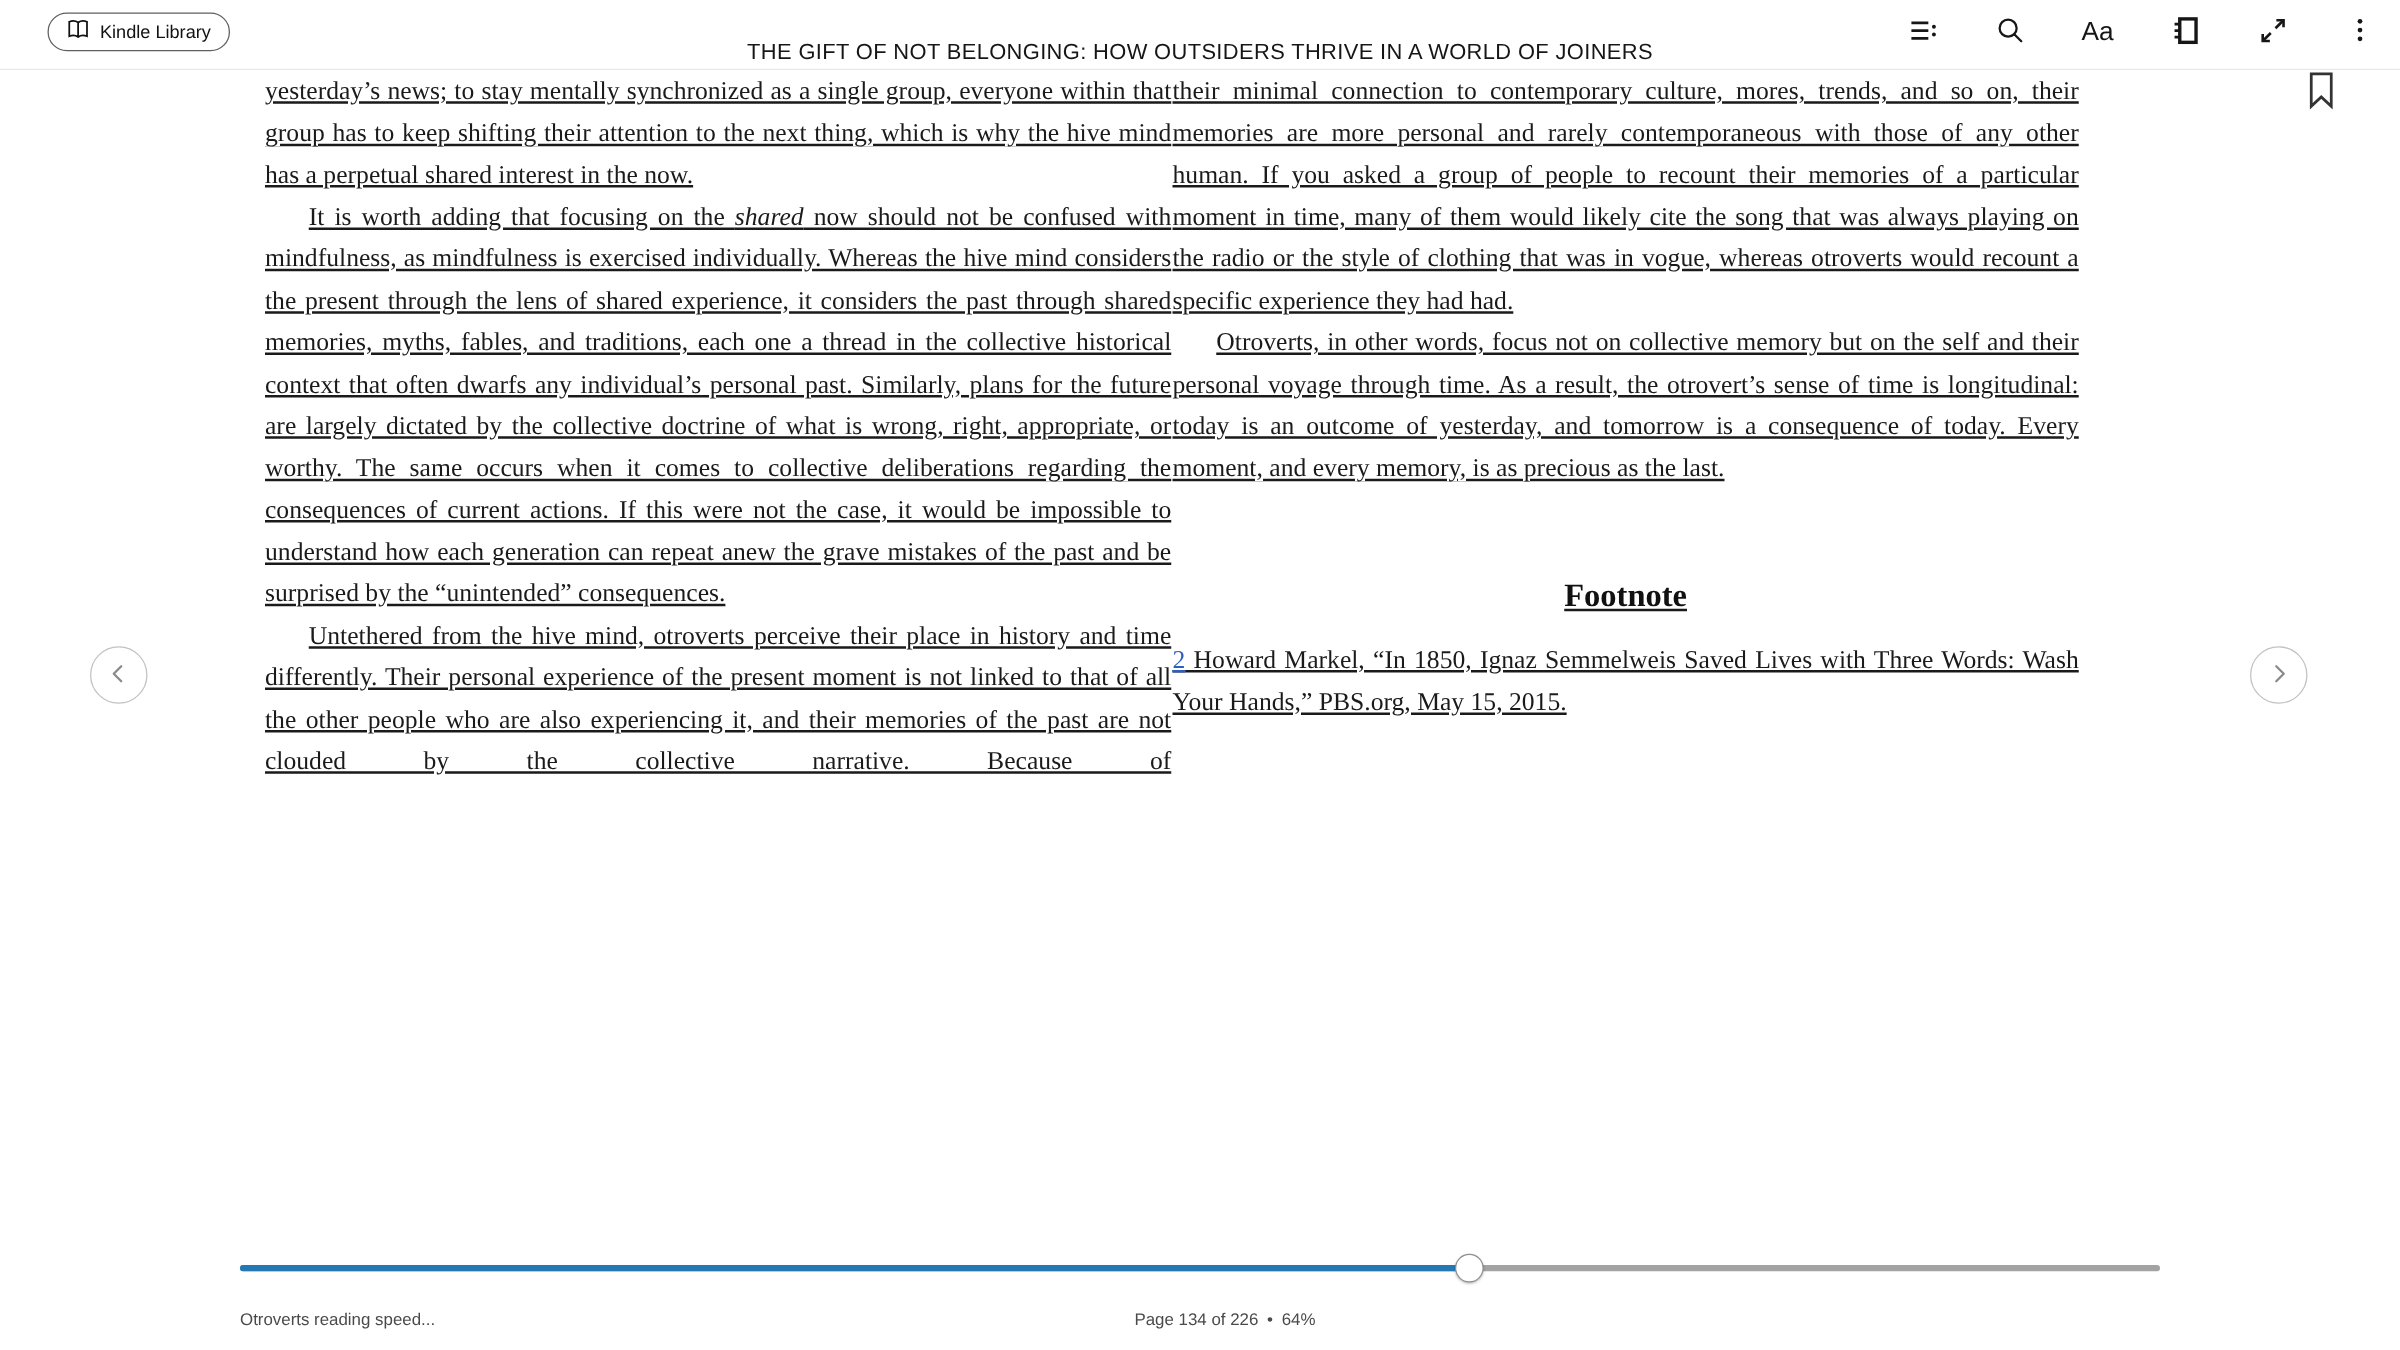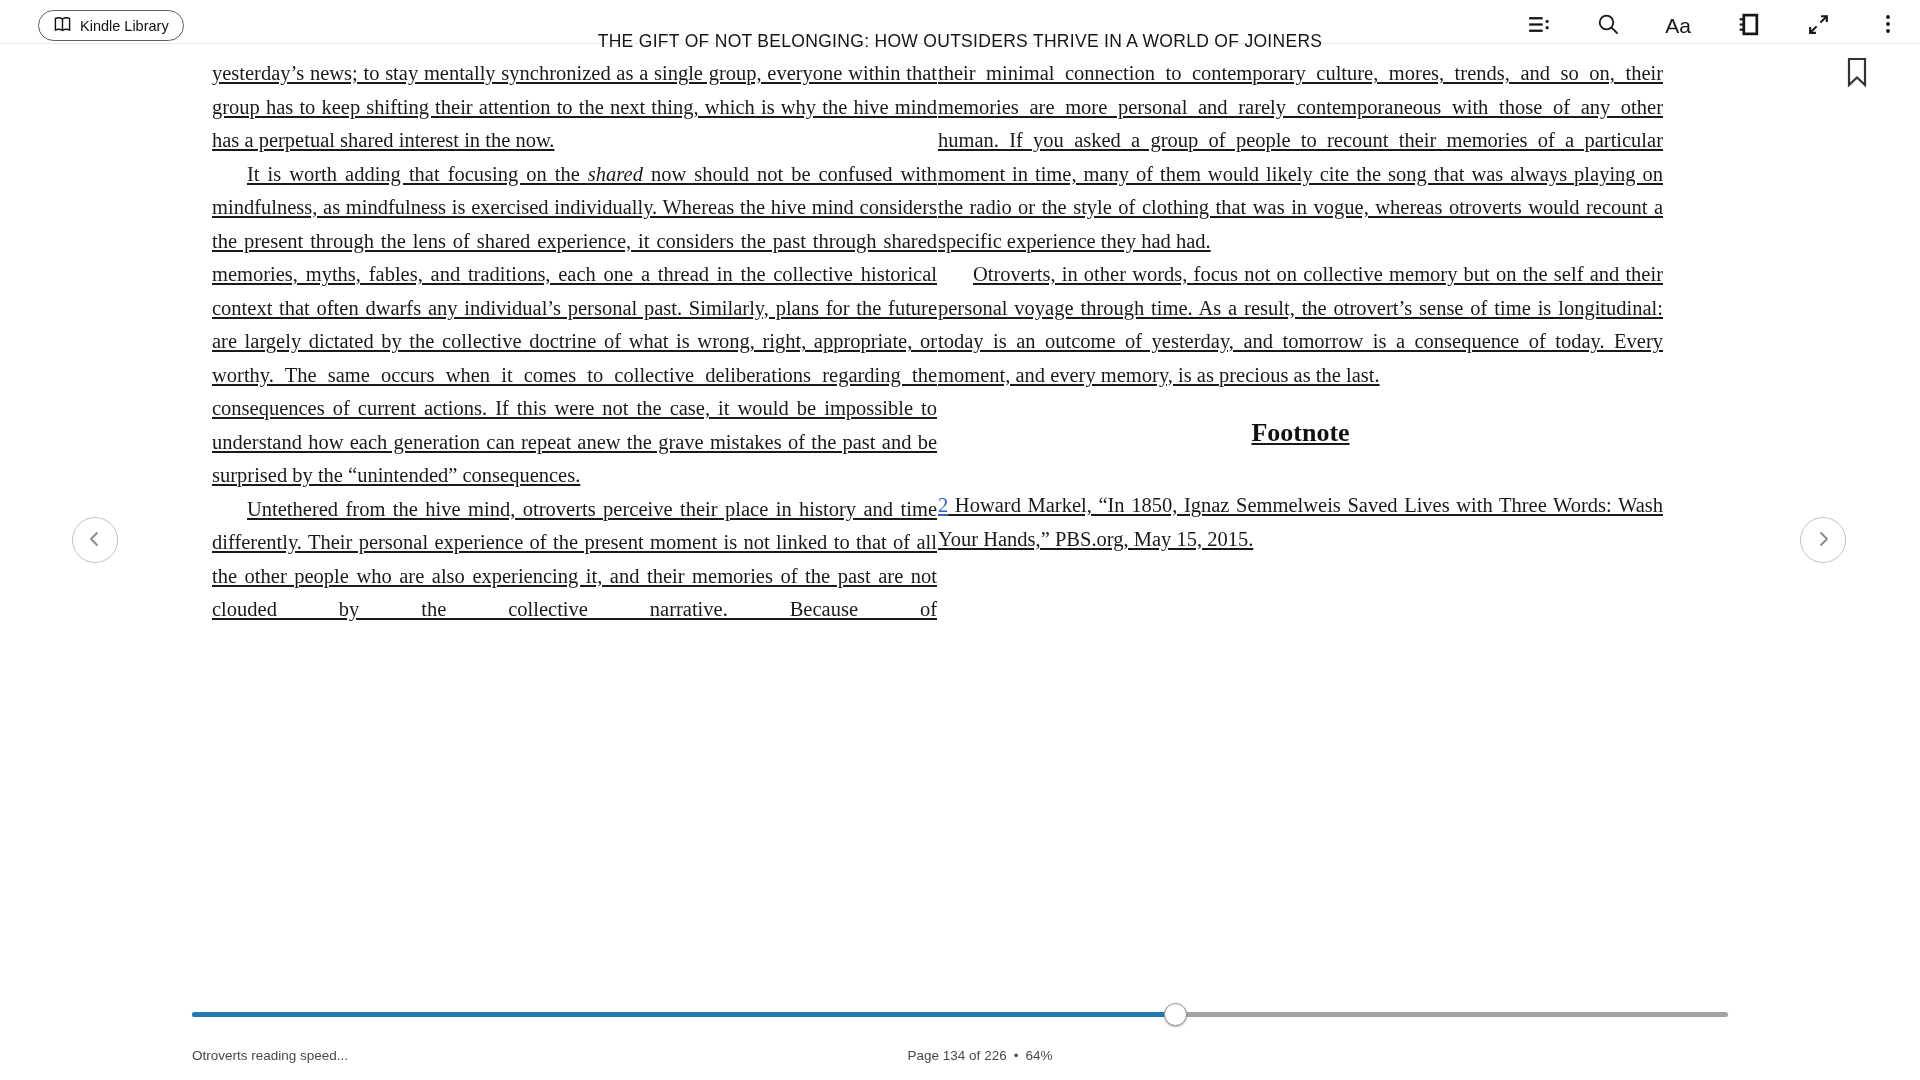--- a/index.html
+++ b/index.html
@@ -1,21 +1,21 @@
 <!DOCTYPE html>
 <html><head>
 <meta charset="utf-8">
 <style>
   * { margin: 0; padding: 0; box-sizing: border-box; }
   html, body { width: 1920px; height: 1080px; background: #ffffff; overflow: hidden;
                font-family: "Liberation Sans", sans-serif; }
   .page { position: relative; width: 1920px; height: 1080px; background: #fff; }
 
   
-  .toolbar { position: absolute; top: 0; left: 0; width: 100%; height: 44px;
+  .toolbar { position: absolute; top: 0; left: 0; width: 100%; height: 56px;
              background: #fff; border-bottom: 1px solid #e9e9e9;
              display: flex; align-items: center; }
   .library-btn { position: absolute; left: 38px; top: 10px; height: 31px;
                  display: inline-flex; align-items: center; gap: 8px;
                  border: 1px solid #5f5f5f; border-radius: 16px; padding: 0 14px;
                  background: #fff; cursor: pointer; font-size: 14.5px; color: #111;
                  font-family: "Liberation Sans", sans-serif; }
   .book-title { position: absolute; left: 50%; top: 16px; transform: translateX(-50%);
                 height: 51px; display: flex; align-items: center;
                 font-size: 17.5px; letter-spacing: 0.3px; color: #161616; white-space: nowrap; }
@@ -28,23 +28,23 @@
   
   .bookmark { position: absolute; top: 57px; right: 52px; cursor: pointer; }
 
   
   .reader-text { color: #1a1a1a; font-family: "Liberation Serif", serif;
                  font-size: 20.5px; line-height: 33.5px; text-align: justify; text-decoration: underline; }
   .col-left  { position: absolute; left: 212px; top: 57px; width: 725px; }
   .col-right { position: absolute; left: 938px; top: 57px; width: 725px; }
   .reader-text p.indent { text-indent: 35px; }
   .reader-text p.cont-last { text-align-last: justify; }
-  .footnote-heading { margin-top: 24px; text-align: right; text-align-last: center;
+  .footnote-heading { margin-top: 68px; text-align: right; text-align-last: center;
                       font-size: 26px; line-height: 34px; color: #111; }
-  .footnote-para { margin-top: 39px; }
+  .footnote-para { margin-top: 18px; }
   .footnote-link { color: #2c5fbe; text-decoration: underline; cursor: pointer; }
 
   
   .nav-circle { position: absolute; width: 46px; height: 46px; border-radius: 50%;
                 border: 1px solid #c2c2c2; background: #fff; cursor: pointer;
                 display: flex; align-items: center; justify-content: center; }
   .nav-left  { left: 72px;  top: 517px; }
   .nav-right { left: 1800px; top: 517px; }
 
   

